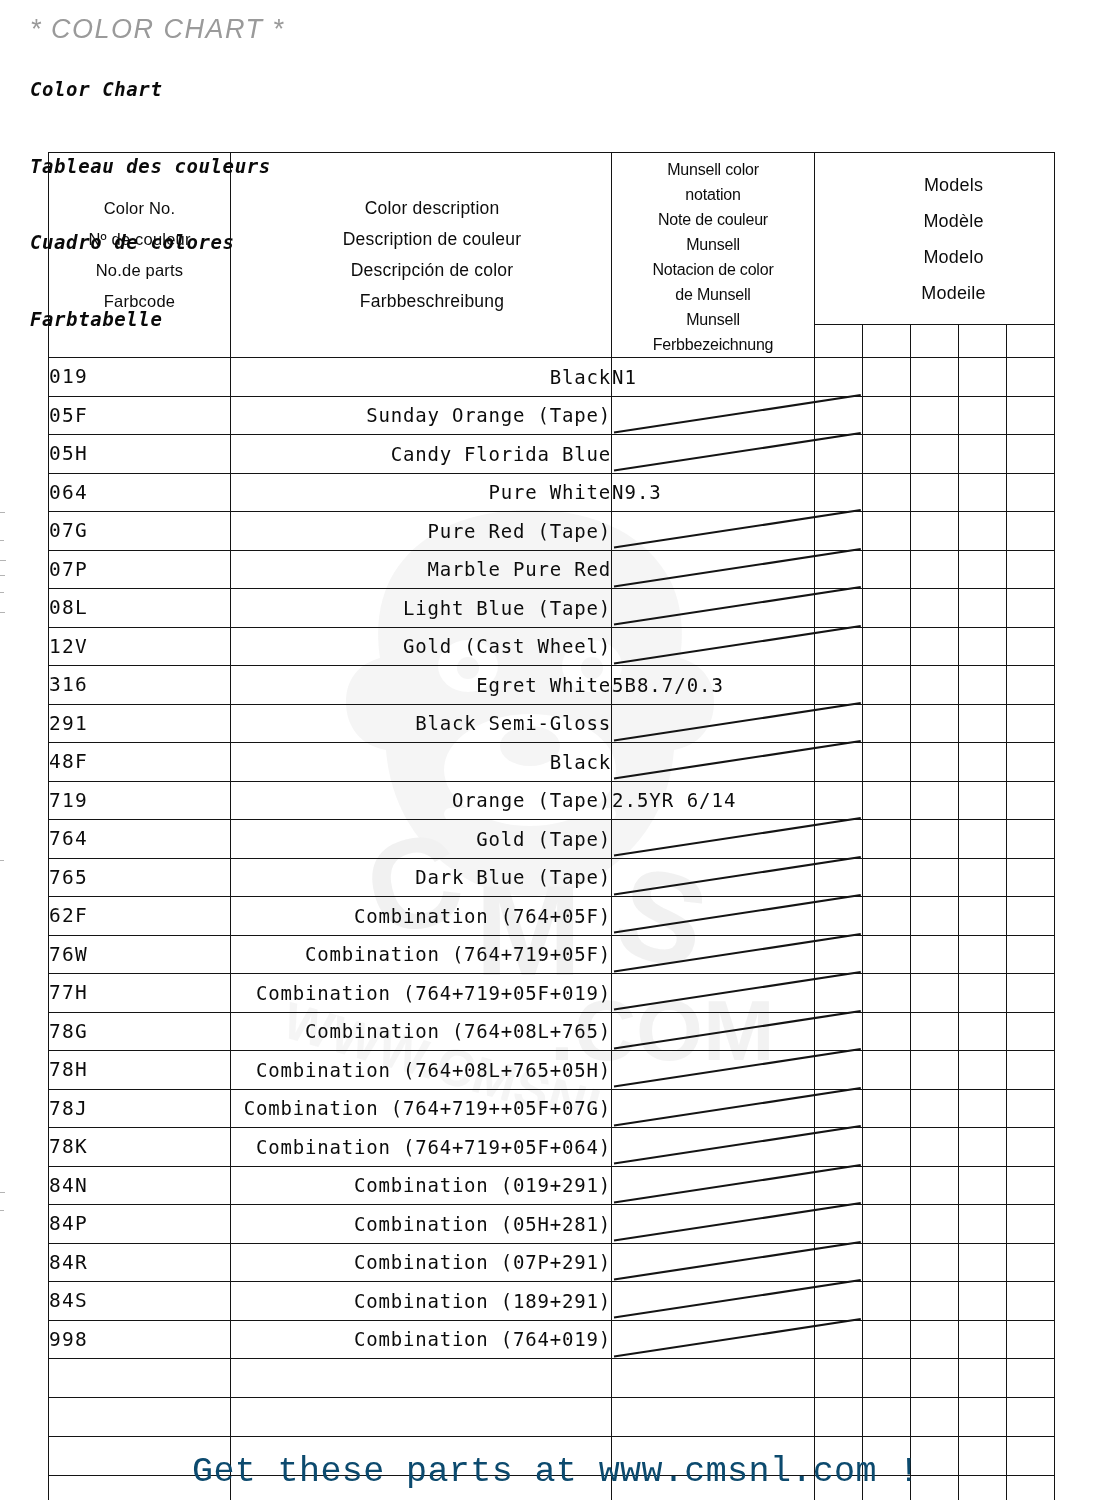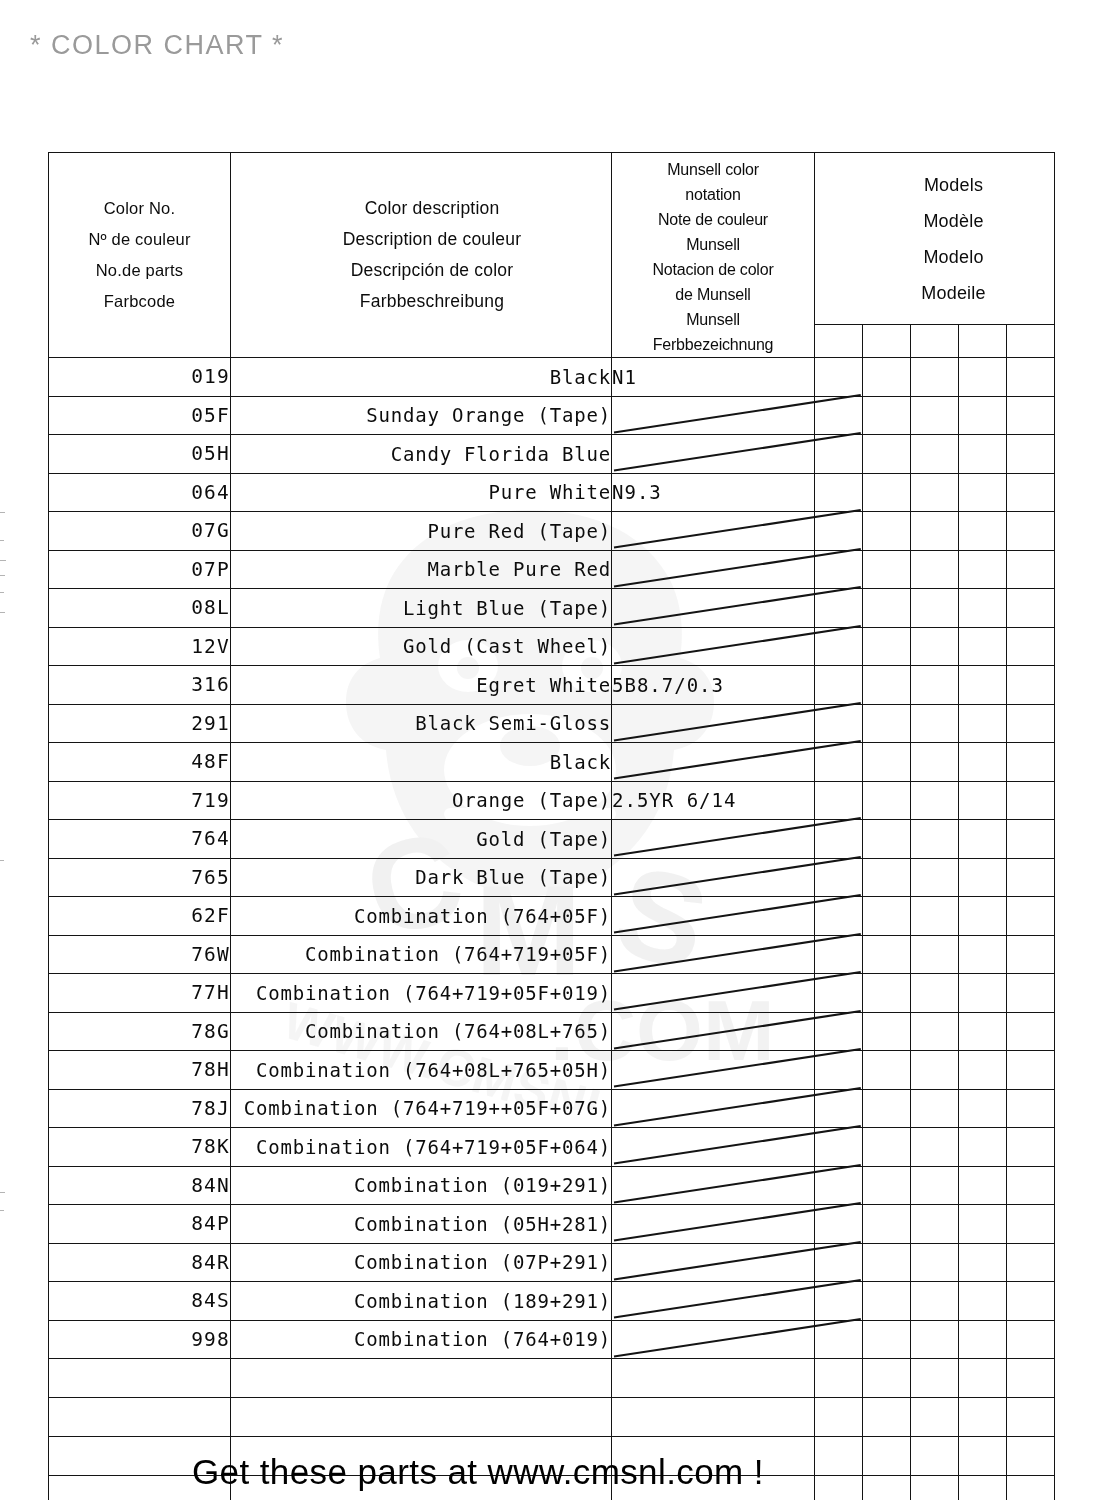--- a/index.html
+++ b/index.html
@@ -17,21 +17,21 @@
     position:absolute;
     left:250px; top:470px;
     width:560px; height:640px;
     pointer-events:none;
     z-index:0;
     opacity:.55;
   }
   #watermark svg{width:100%;height:100%;display:block;}
 
   
-  #header{position:absolute;left:0;top:16px;width:999px;height:140px;z-index:3;}
+  #header{position:absolute;left:0;top:0;width:999px;height:140px;z-index:3;font-style:italic;}
   .ghost-title{
     position:absolute;left:30px;top:14px;
     font-family:"Liberation Sans", sans-serif;
     font-size:27px;letter-spacing:1.5px;
     color:#9a9a9a;white-space:pre;
   }
   .titles{
     position:absolute;left:30px;top:26px;
     font-family:"DejaVu Sans Mono", monospace;
     font-size:19px;line-height:25.5px;
@@ -73,21 +73,21 @@
   .hcell .ln{display:block;white-space:nowrap;}
   .hcell.col-no{font-size:16.5px;}
   .hcell.col-desc{padding-left:22px;font-size:17.5px;margin-top:47px;}
   .hcell.col-mun{font-size:16px;line-height:25px;padding-top:4px;}
   .hcell.col-mun .ln{letter-spacing:-0.2px;}
   .hcell.col-mod{font-size:18px;line-height:36px;padding-left:38px;}
 
   
   tr.datarow td{height:37.5px;}
   td.c-no{
-    text-align:right;
+    text-align:left;
     font-size:19.5px;
     letter-spacing:1.2px;
     font-weight:600;
   }
   td.c-desc{
     text-align:right;
     padding-left:18px;
     font-size:19px;
     letter-spacing:.8px;
     font-weight:600;
@@ -109,23 +109,23 @@
   }
   td.c-mun.slash .diag svg{display:block;width:100%;height:100%;overflow:visible;}
 
   
   tr.emptyrow td{height:38px;}
 
   
   #redtext{
     position:absolute;
     left:192px; top:1452px;
-    font-family:Liberation Sans, sans-serif;
+    font-family:Liberation Mono, monospace;
     font-size:35px;
-    color:#000000;
+    color:#0c4a6e;
     white-space:nowrap;
     letter-spacing:.4px;
     z-index:5;
   }
 
   
   .edgemark{position:absolute;background:#b4b4b4;z-index:1;}
 </style>
 </head>
 <body>
@@ -177,20 +177,26 @@
 <div class="edgemark" style="left:0;top:560px;width:6px;height:1px;"></div>
 <div class="edgemark" style="left:0;top:575px;width:5px;height:1px;"></div>
 <div class="edgemark" style="left:0;top:592px;width:4px;height:1px;"></div>
 <div class="edgemark" style="left:0;top:612px;width:5px;height:1px;"></div>
 <div class="edgemark" style="left:0;top:860px;width:4px;height:1px;"></div>
 <div class="edgemark" style="left:0;top:1192px;width:5px;height:1px;"></div>
 <div class="edgemark" style="left:0;top:1210px;width:4px;height:1px;"></div>
 
 <div id="header">
   <div class="ghost-title">* COLOR CHART *</div>
+  <div class="titles">
+    <div>Color Chart</div>
+    <div>Tableau des couleurs</div>
+    <div>Cuadro de colores</div>
+    <div>Farbtabelle</div>
+  </div>
 </div>
 
 <div id="tablewrap">
   <table class="chart">
     <colgroup>
       <col style="width:182px">
       <col style="width:381px">
       <col style="width:203px">
       <col style="width:48px">
       <col style="width:48px">

